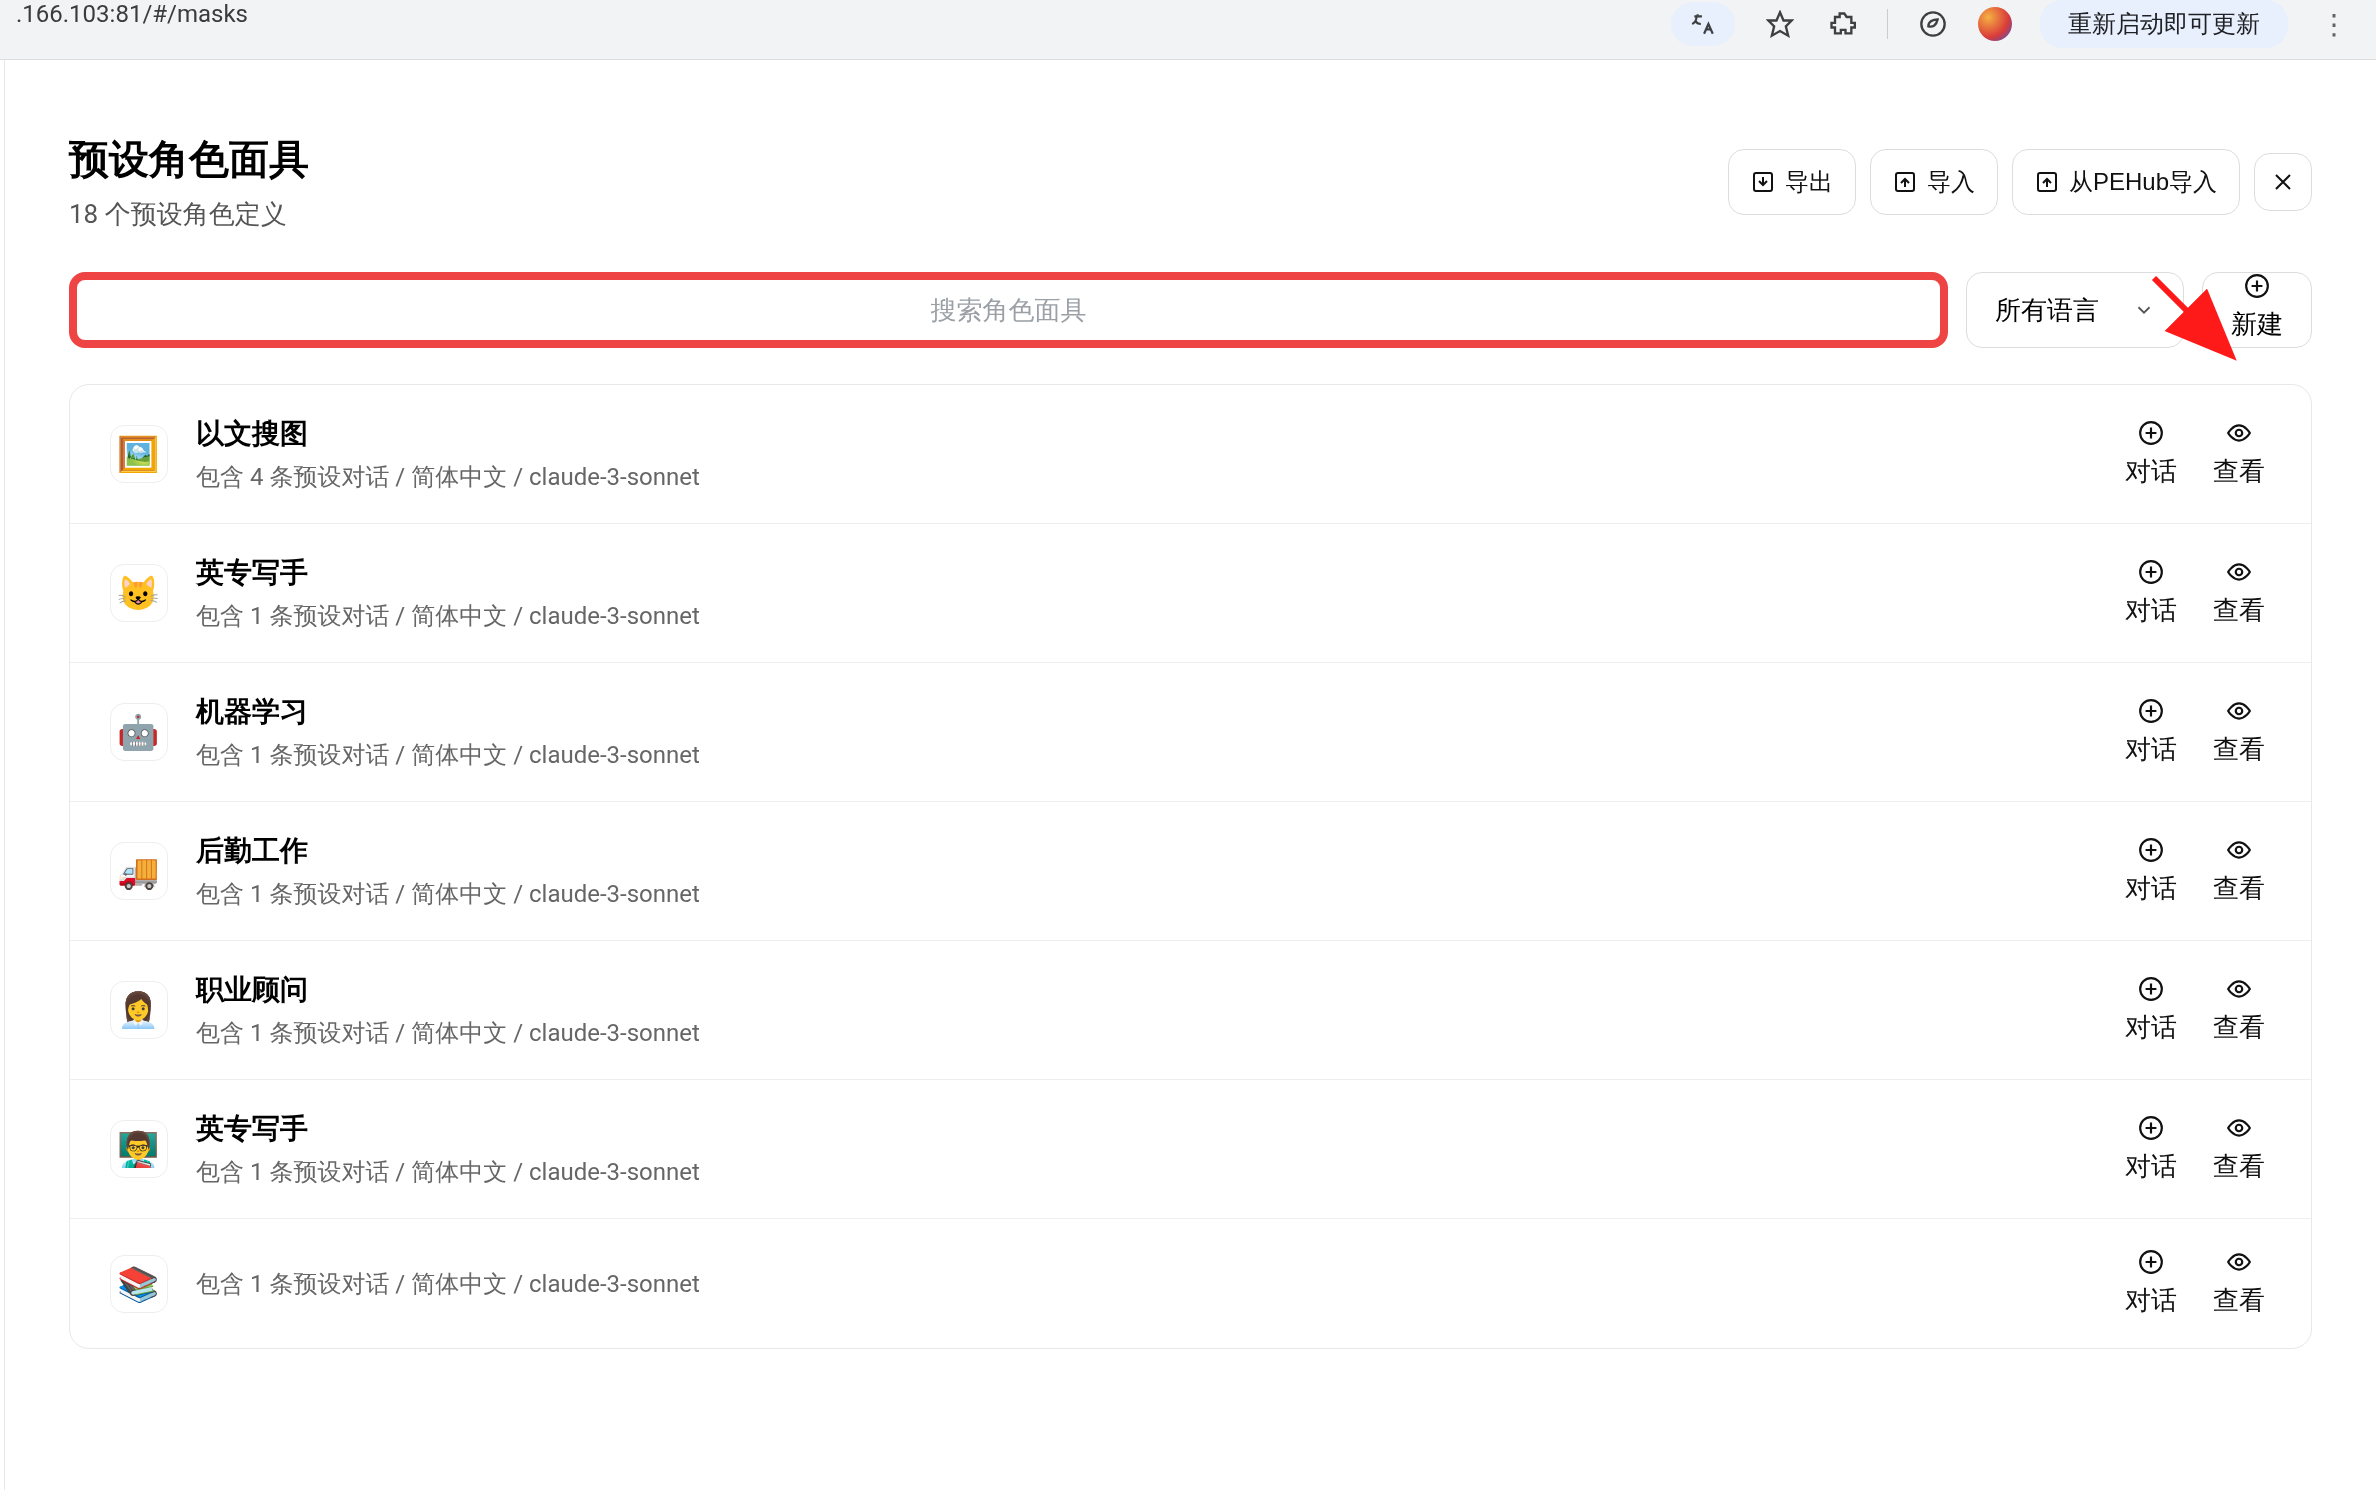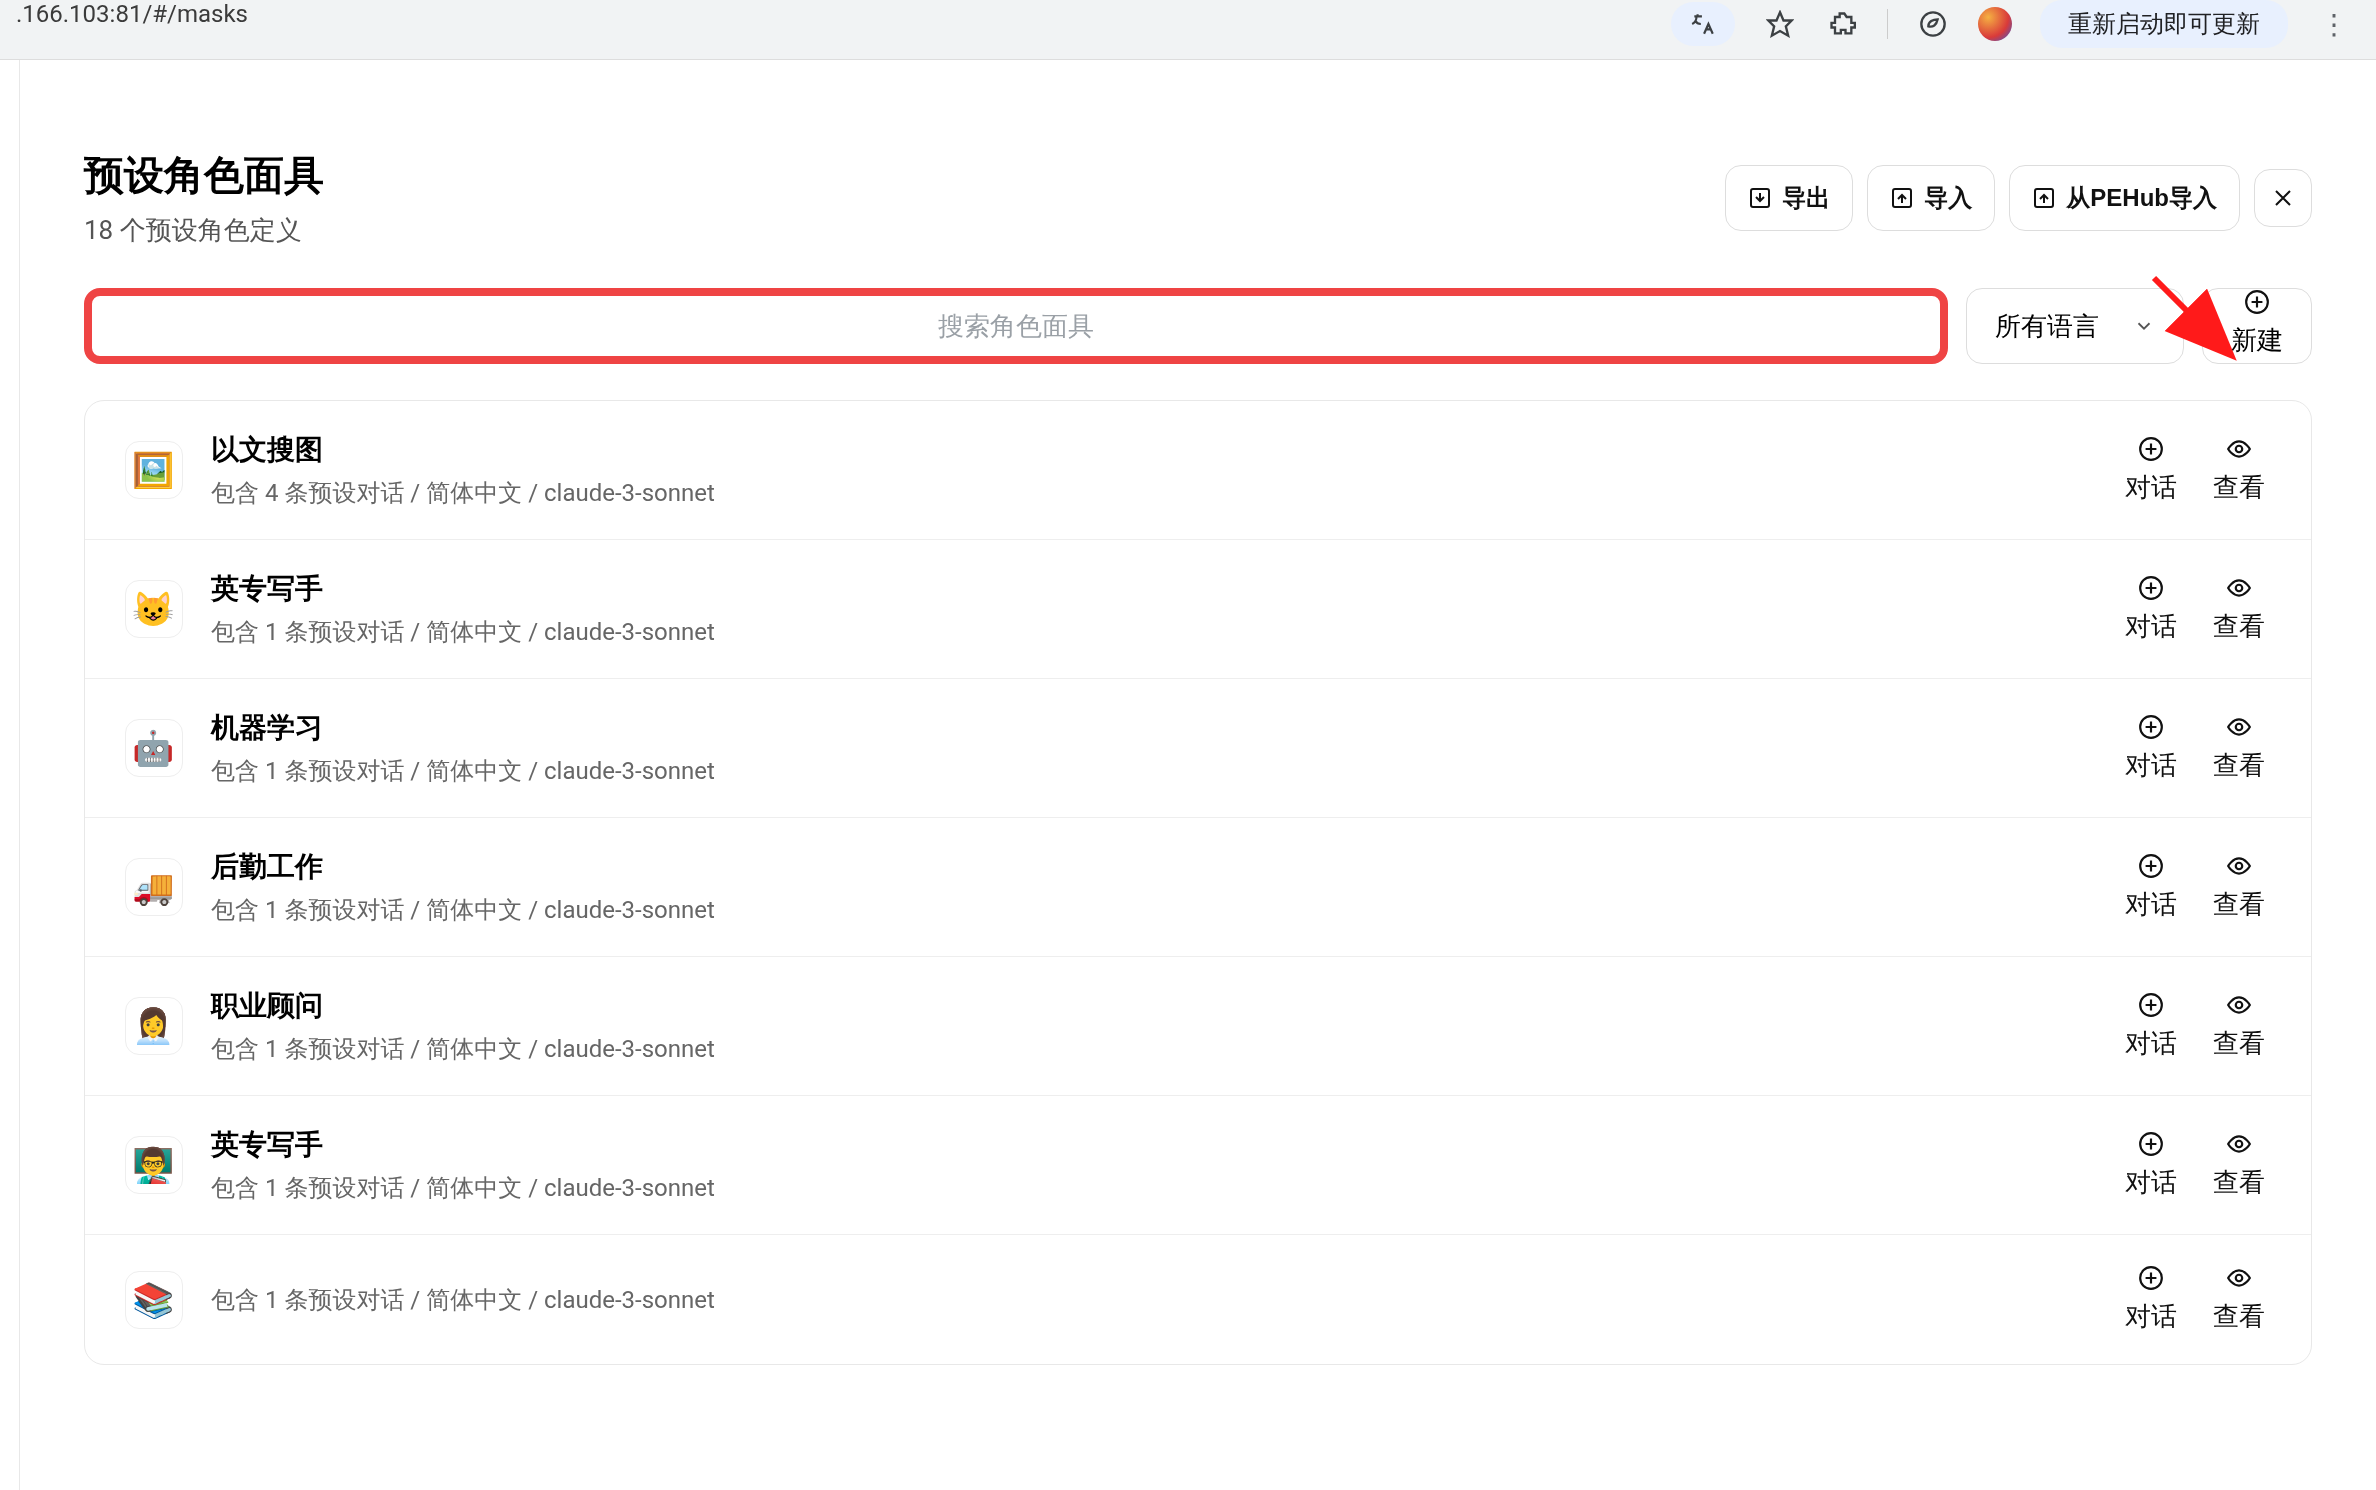--- a/index.html
+++ b/index.html
@@ -43,40 +43,39 @@
     }
     .update-pill {
       background:#e8f0fe; color:#202124; border-radius:22px; padding:8px 28px;
       font-size:24px;
     }
     .kebab { font-size:28px; color:#5f6368; padding:0 4px;}
     .vdiv {width:1px;height:30px;background:#ccc;}
     
     
     .page {
-      padding: 48px 40px 0 40px;
+      padding: 32px 40px 0 40px;
       background:#fff;
       border-left:1px solid #e8e8e8;
-      margin-left:19px;
+      margin-left:4px;
       height:calc(100% - 60px);
       position:relative;
     }
     .header {
       display:flex; justify-content:space-between; align-items:center;
       margin: 40px 24px 40px 24px;
     }
     .header-left h1 { font-size: 40px; font-weight:700; }
     .header-left .sub { font-size: 26px; color:#555; margin-top:10px; }
     .header-right { display:flex; gap:14px; align-items:center; }
     .hbtn {
       display:flex; align-items:center; gap:10px;
       border:1px solid #ddd; border-radius:16px;
       padding:16px 22px; font-size:24px; color:#111; background:#fff;
       cursor:pointer;
-      font-weight:bold;
     }
     .hbtn.icononly { padding:16px; }
     .hbtn svg { width:24px;height:24px;stroke:#111;fill:none;stroke-width:2; }
     
     .toolbar {
       display:flex; gap:18px; align-items:center;
       margin: 0 24px 36px 24px;
     }
     .searchbox {
       flex:1;

